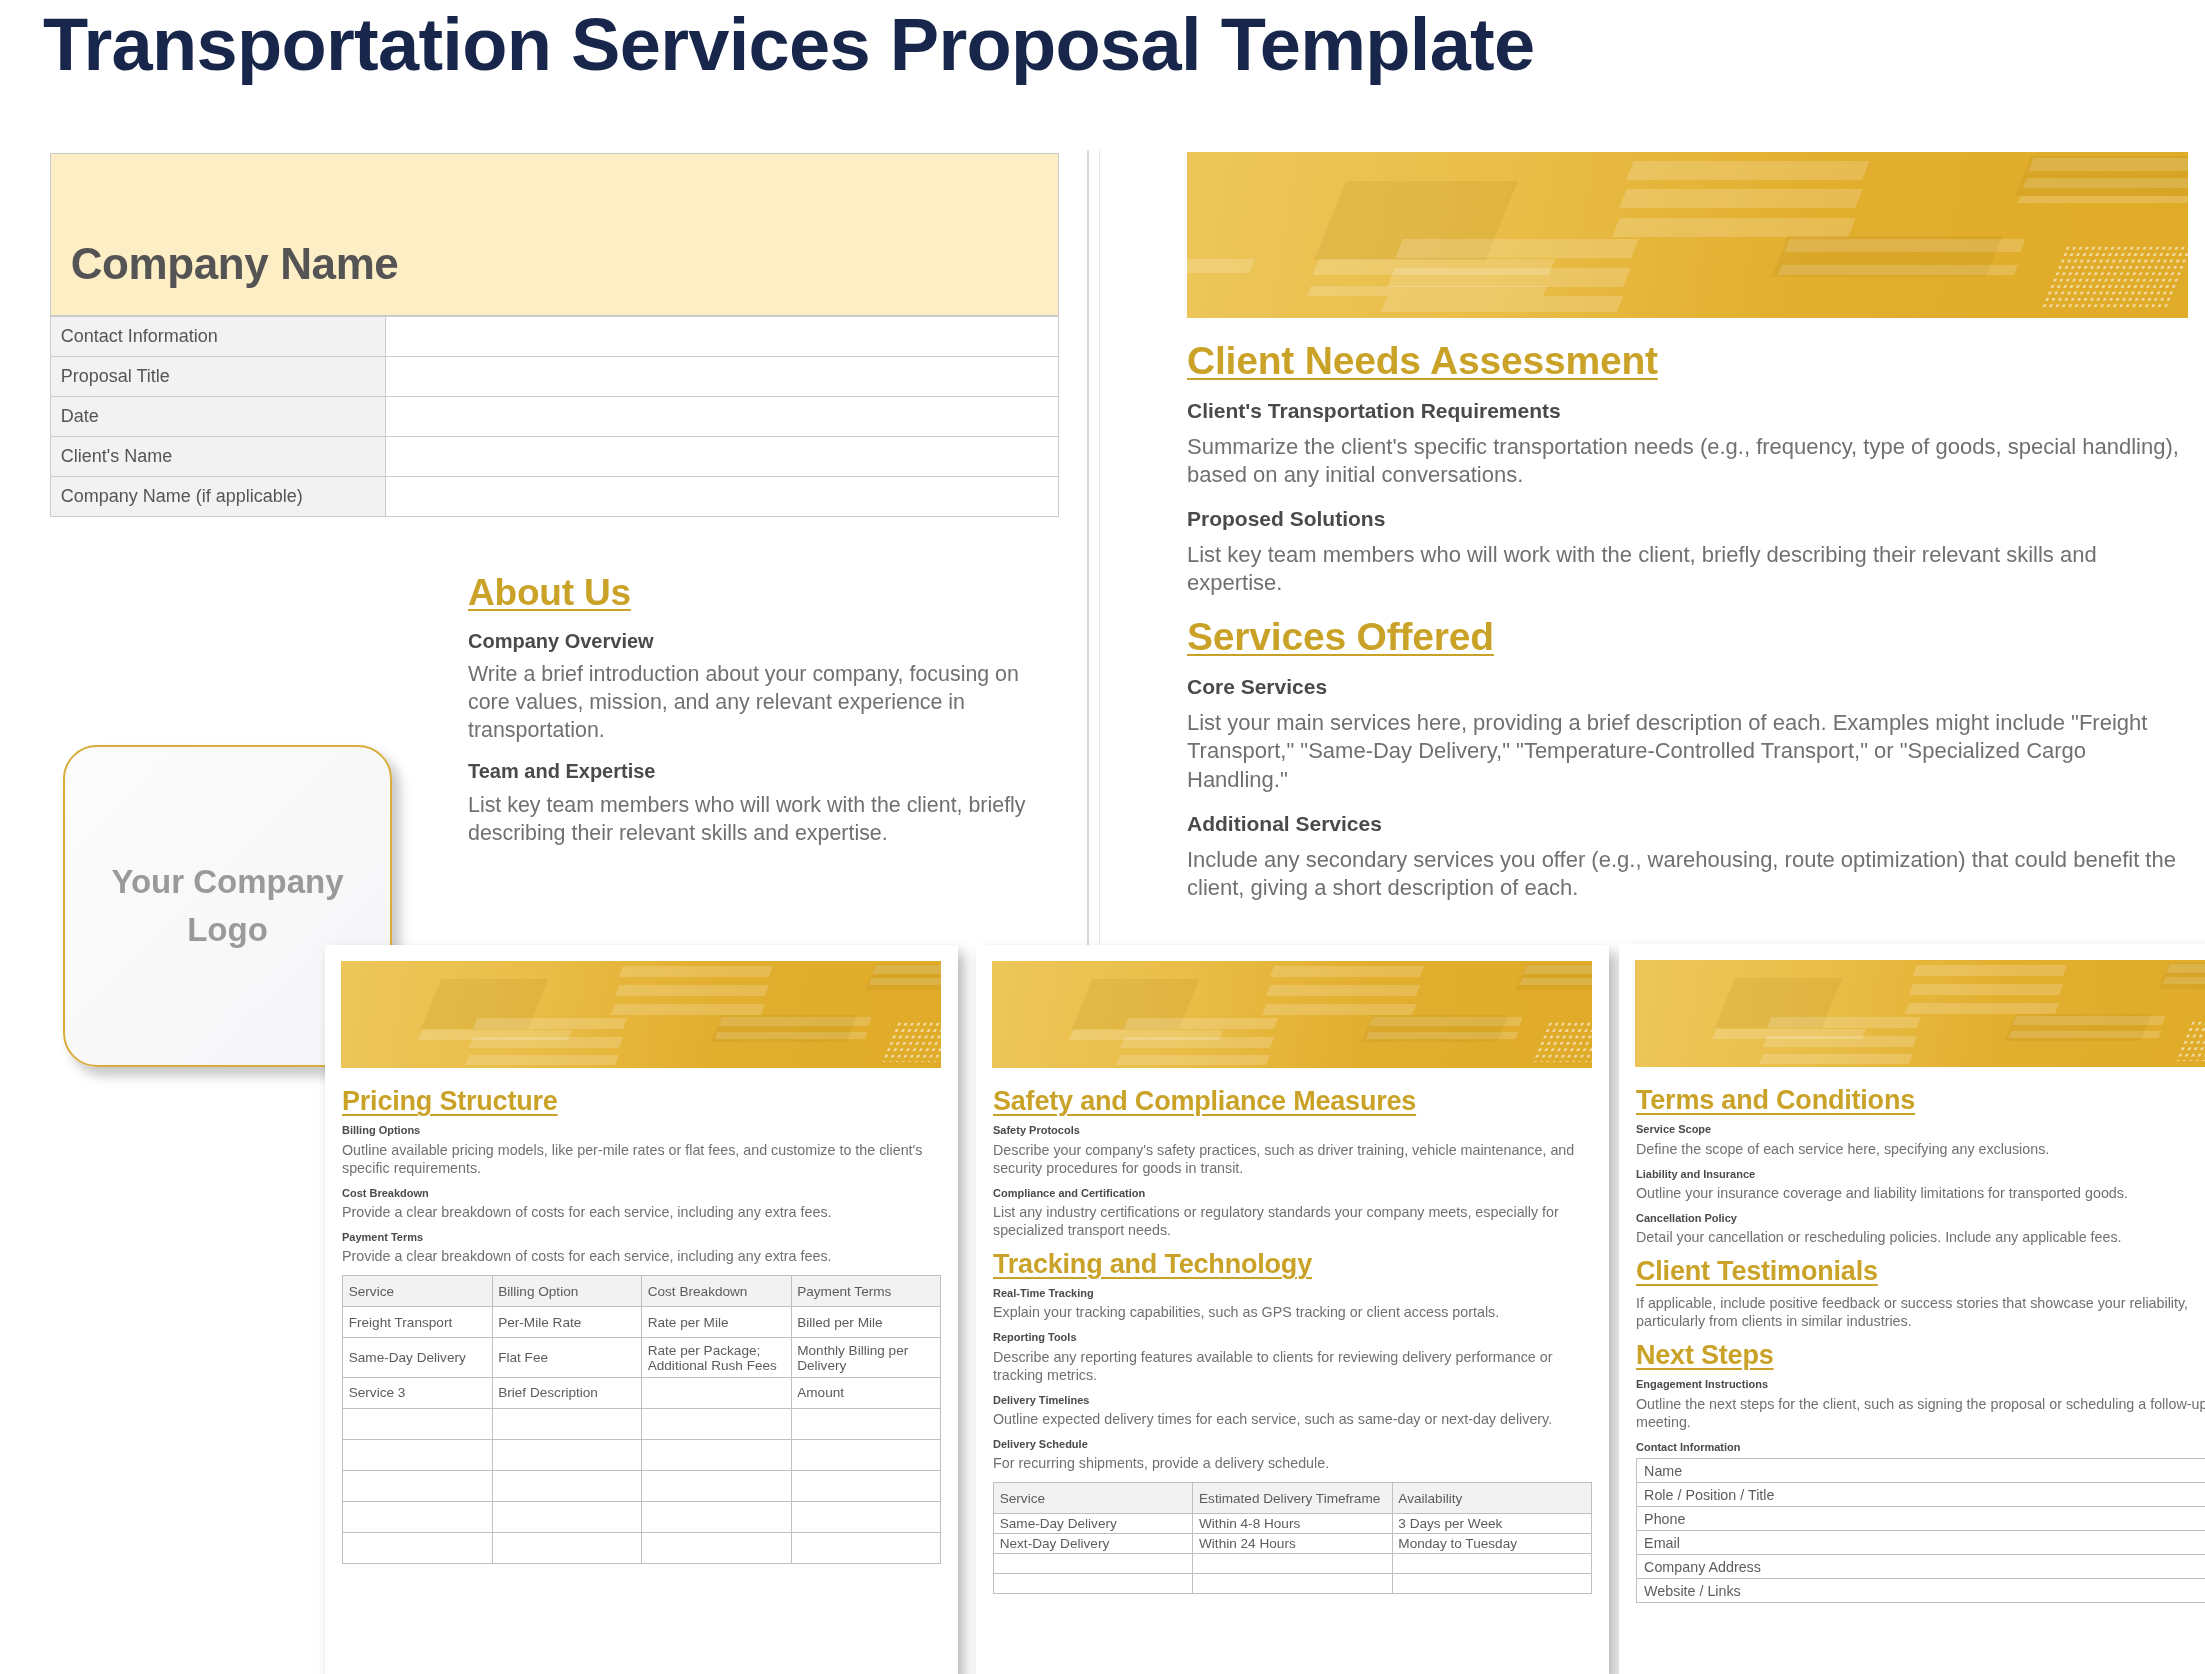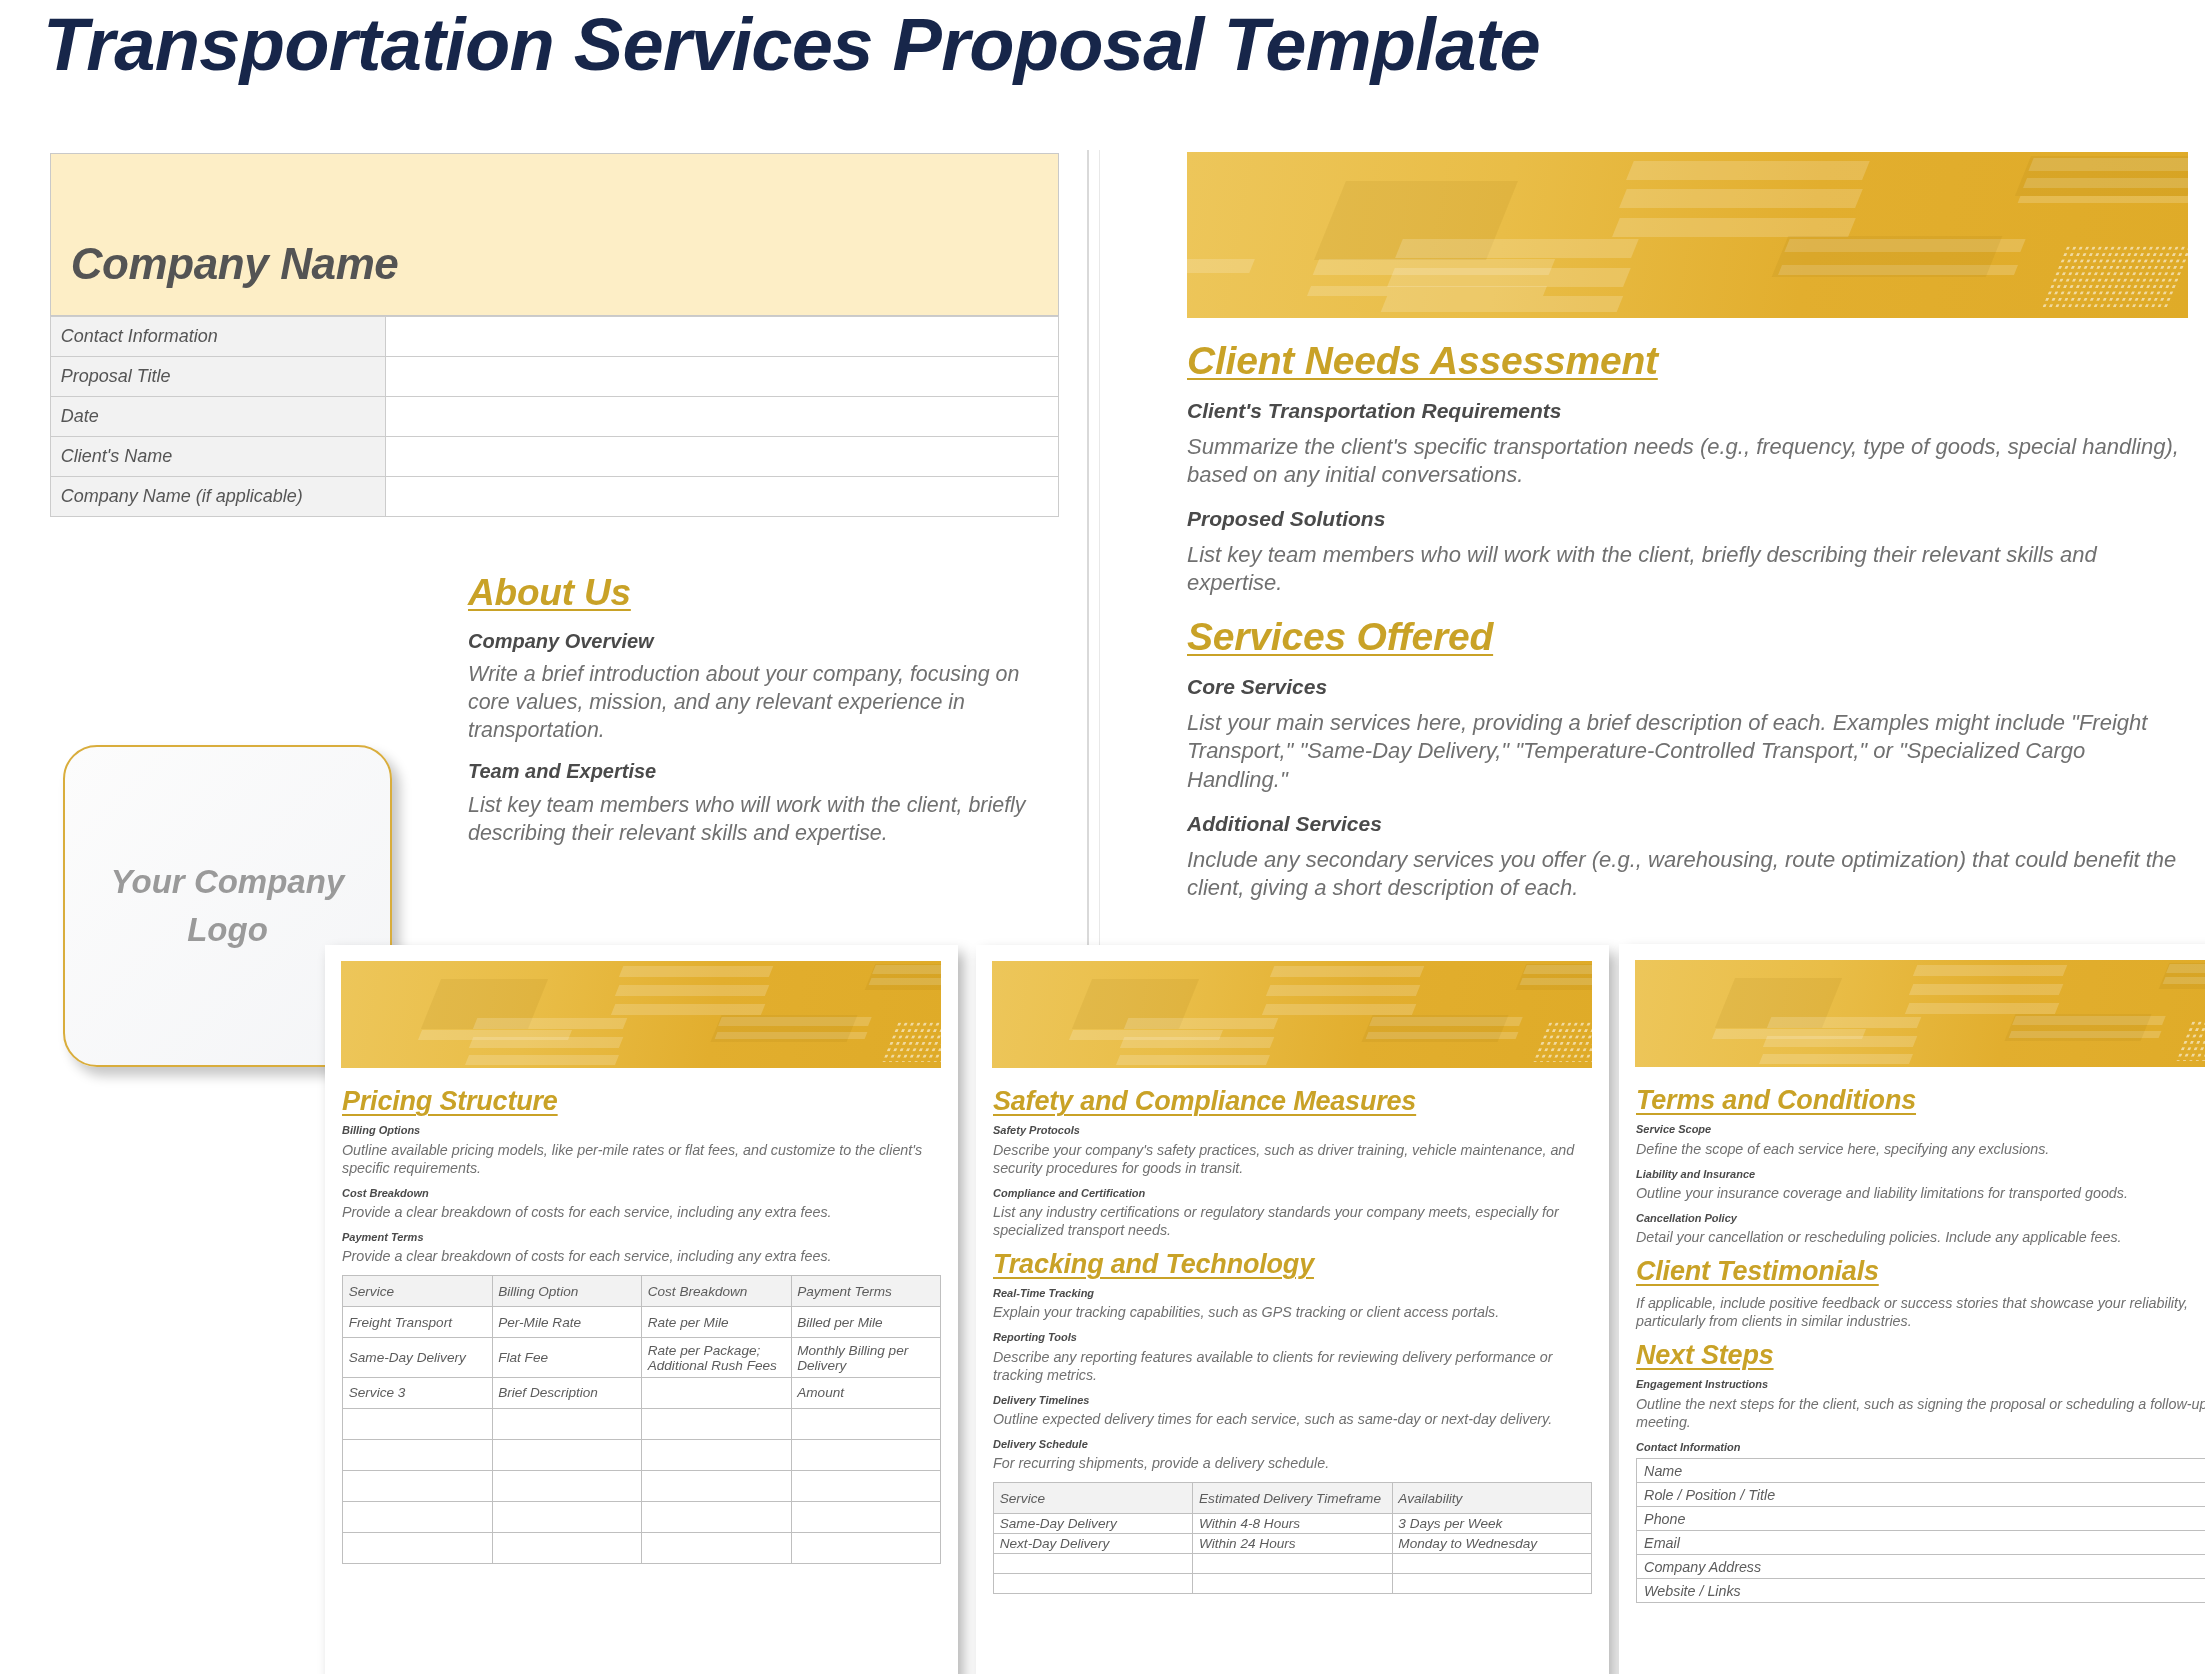--- a/index.html
+++ b/index.html
@@ -2,21 +2,21 @@
 <html style="font-size:11.4px"><head>
 <meta charset="utf-8">
 <style>
   * { box-sizing: border-box; margin:0; padding:0; }
   html, body {
     width: 2205px; height: 1674px;
     background: #ffffff;
     font-family: "Liberation Sans", sans-serif;
     overflow: hidden;
   }
-  .stage { position: relative; width: 2205px; height: 1674px; background:#fff;font-style:italic; }
+  .stage { position: relative; width: 2205px; height: 1674px; background:#fff; }
 
   
   .page-title {
     position: absolute; left: 43px; top: 4.3px;
     font-size: 74px; font-weight: 700; letter-spacing: -0.7px;
     color: #17264a; line-height: 1.1; white-space: nowrap;
   }
 
   
   .left-page {
@@ -387,21 +387,21 @@
           <th style="height:31px;">Availability</th>
         </tr>
         <tr>
           <td>Same-Day Delivery</td>
           <td>Within 4-8 Hours</td>
           <td>3 Days per Week</td>
         </tr>
         <tr>
           <td>Next-Day Delivery</td>
           <td>Within 24 Hours</td>
-          <td>Monday to Wednesday</td>
+          <td>Monday to Tuesday</td>
         </tr>
         <tr>
           <td></td>
           <td></td>
           <td></td>
         </tr>
         <tr>
           <td></td>
           <td></td>
           <td></td>

